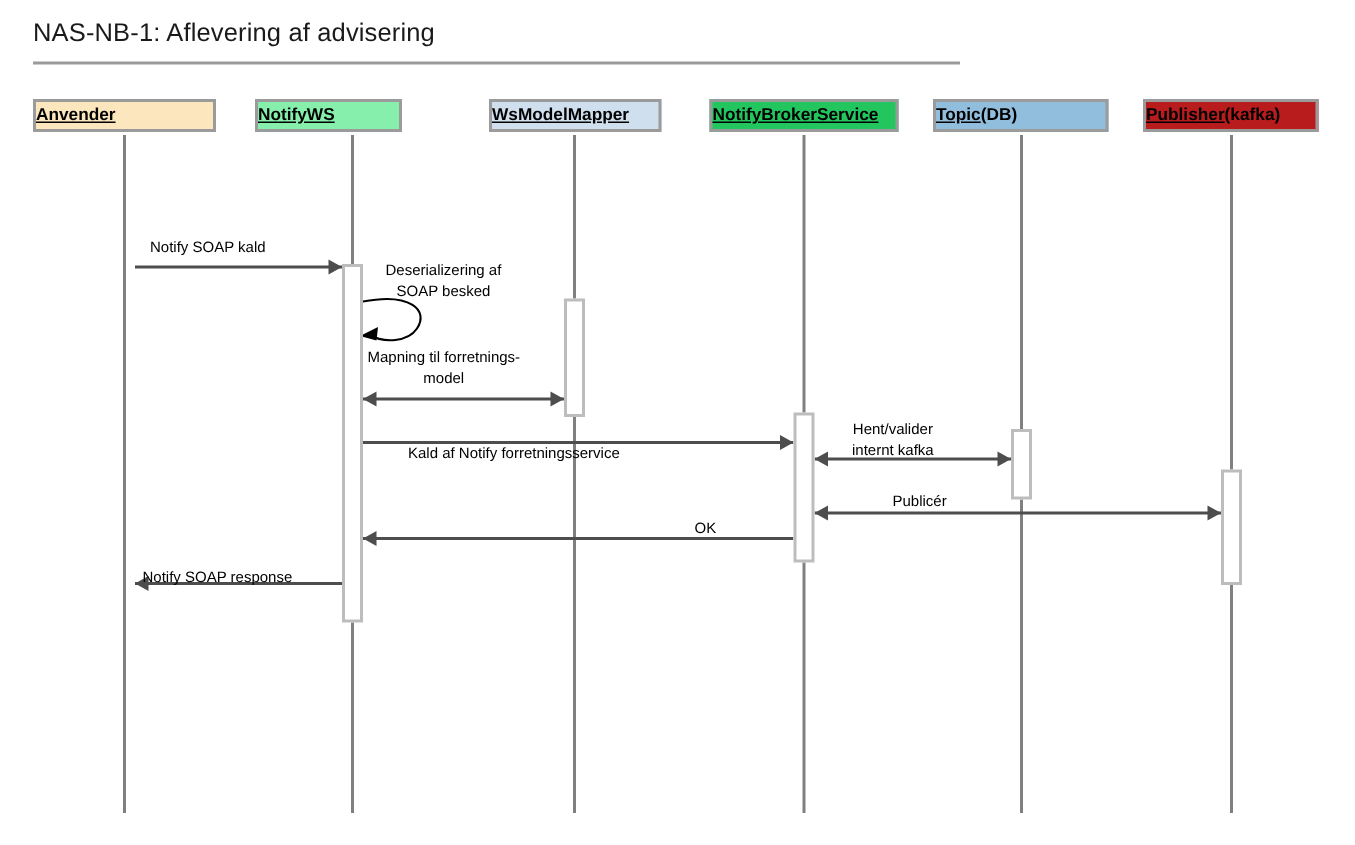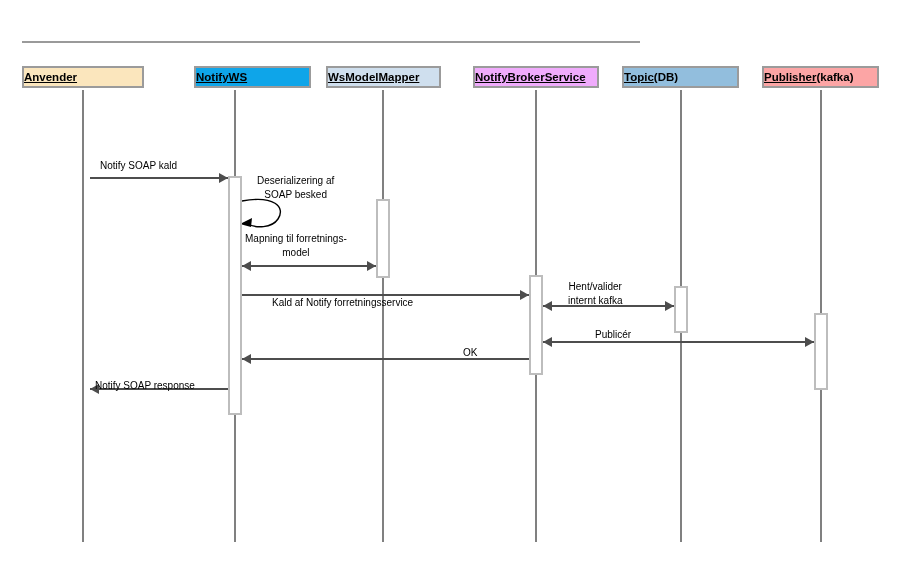--- a/index.html
+++ b/index.html
@@ -96,20 +96,21 @@
   }
   .selfloop {
     position: absolute;
   }
 </style>
 </head>
 <body>
 
 <div id="canvas">
 
+  <div id="diagram-title">NAS-NB-1: Aflevering af advisering</div>
   <div id="title-rule"></div>
 
   <div id="lifelines-layer">
       <div class="lifeline" style="left: 82px; height: 452px; background: rgb(128, 128, 128);"></div>
       <div class="lifeline" style="left: 234px; height: 452px; background: rgb(128, 128, 128);"></div>
       <div class="lifeline" style="left: 382px; height: 452px; background: rgb(128, 128, 128);"></div>
       <div class="lifeline" style="left: 535px; height: 452px; background: rgb(128, 128, 128);"></div>
       <div class="lifeline" style="left: 680px; height: 452px; background: rgb(128, 128, 128);"></div>
       <div class="lifeline" style="left: 820px; height: 452px; background: rgb(128, 128, 128);"></div>
     </div>
@@ -151,32 +152,32 @@
       <div class="activation" style="left: 228px; top: 176px; height: 239px;"></div>
       <div class="activation" style="left: 376px; top: 199px; height: 79px;"></div>
       <div class="activation" style="left: 529px; top: 275px; height: 100px;"></div>
       <div class="activation" style="left: 674px; top: 286px; height: 47px;"></div>
       <div class="activation" style="left: 814px; top: 313px; height: 77px;"></div>
     </div>
   <div id="participants-layer">
       <div class="participant-box" style="left: 22px; top: 66px; width: 122px; background: rgb(251, 230, 189); border-color: rgb(155, 155, 155);">
         <span class="u">Anvender</span>
       </div>
-      <div class="participant-box" style="left: 194px; top: 66px; width: 117px; background: #0ea5e9; border-color: rgb(155, 155, 155);">
+      <div class="participant-box" style="left: 170px; top: 66px; width: 98px; background: #86efac; border-color: rgb(155, 155, 155);">
         <span class="u">NotifyWS</span>
       </div>
       <div class="participant-box" style="left: 326px; top: 66px; width: 115px; background: rgb(207, 223, 238); border-color: rgb(155, 155, 155);">
         <span class="u">WsModelMapper</span>
       </div>
-      <div class="participant-box" style="left: 473px; top: 66px; width: 126px; background: #f0abfc; border-color: rgb(155, 155, 155);">
+      <div class="participant-box" style="left: 473px; top: 66px; width: 126px; background: #22c55e; border-color: rgb(155, 155, 155);">
         <span class="u">NotifyBrokerService</span>
       </div>
       <div class="participant-box" style="left: 622px; top: 66px; width: 117px; background: rgb(146, 190, 221); border-color: rgb(155, 155, 155);">
         <span class="u">Topic</span>
         <span>(DB)</span>
       </div>
-      <div class="participant-box" style="left: 762px; top: 66px; width: 117px; background: #fca5a5; border-color: rgb(155, 155, 155);">
+      <div class="participant-box" style="left: 762px; top: 66px; width: 117px; background: #b91c1c; border-color: rgb(155, 155, 155);">
         <span class="u">Publisher</span>
         <span> (kafka)</span>
       </div>
     </div>
 
 </div>
 
 </body></html>

